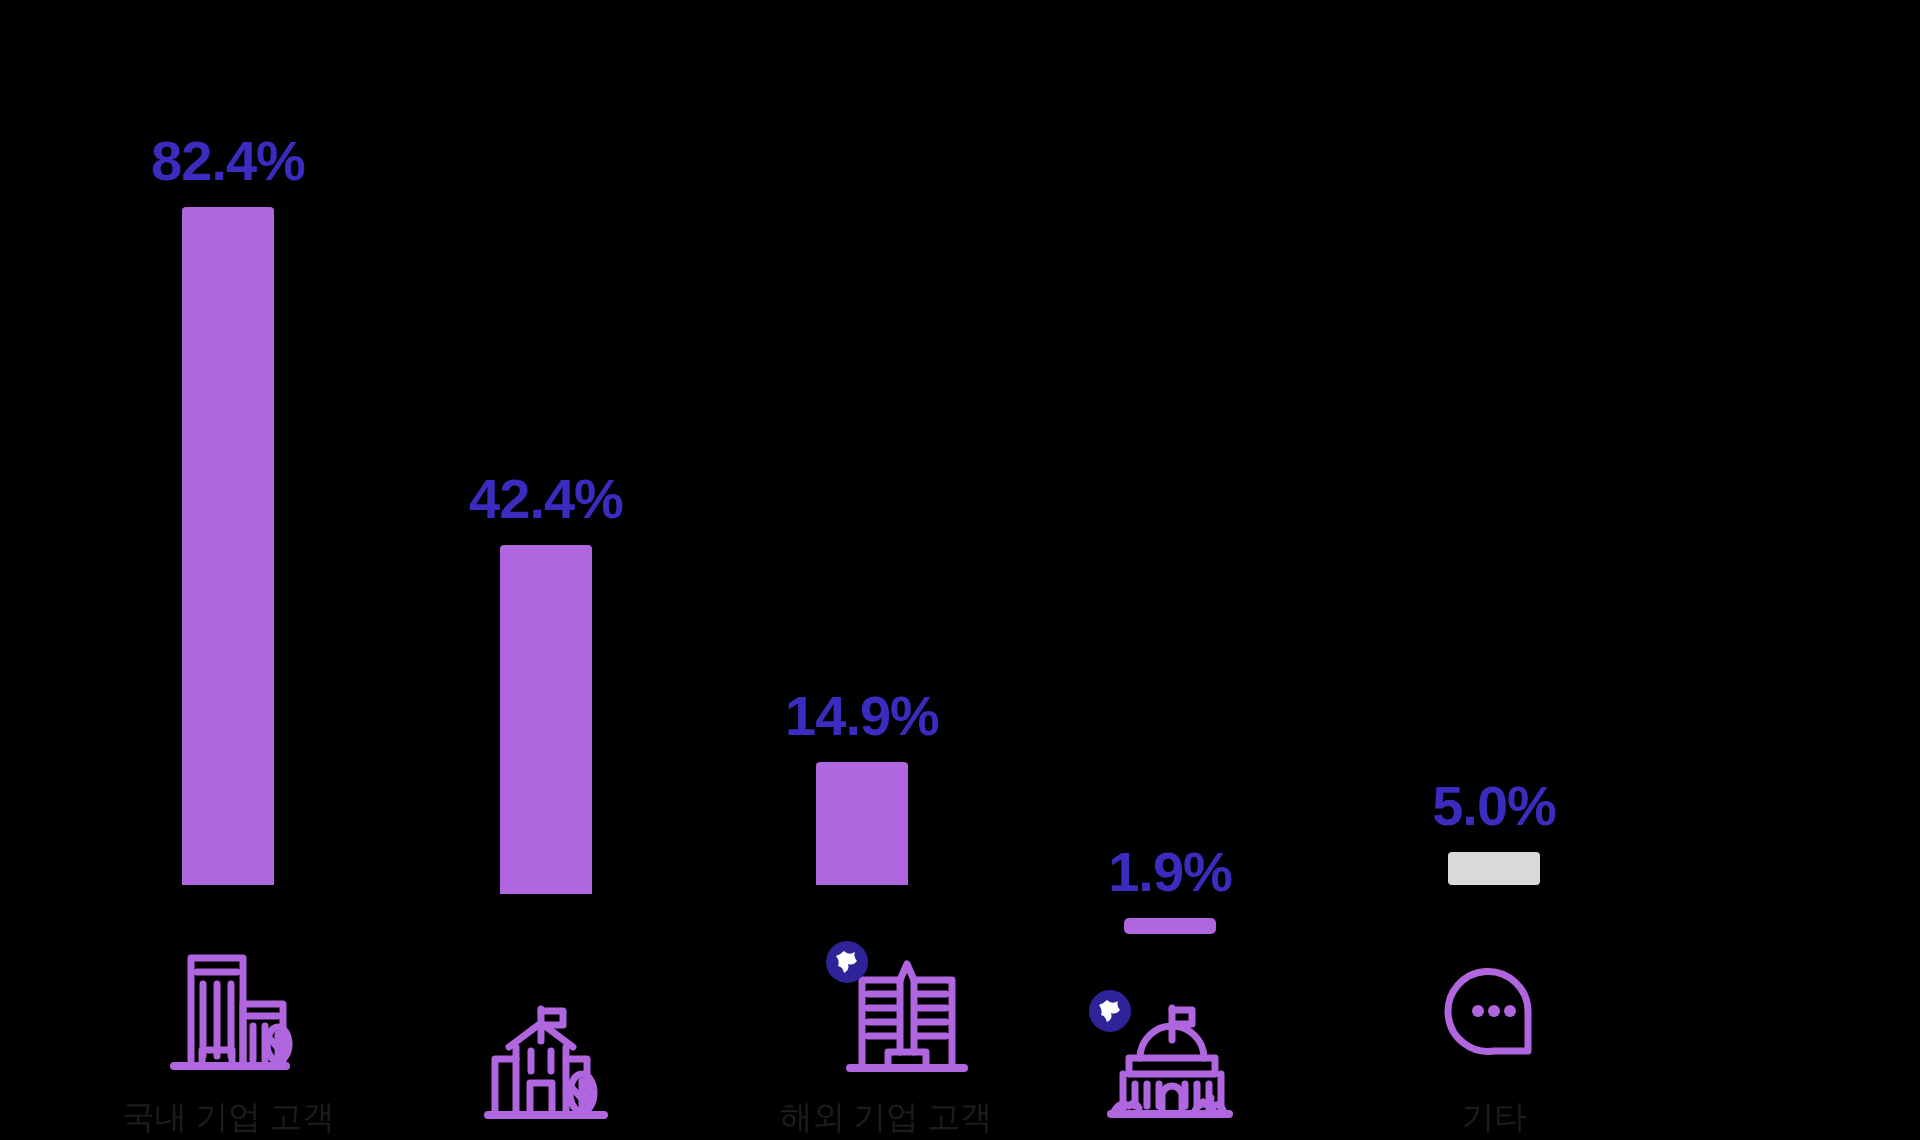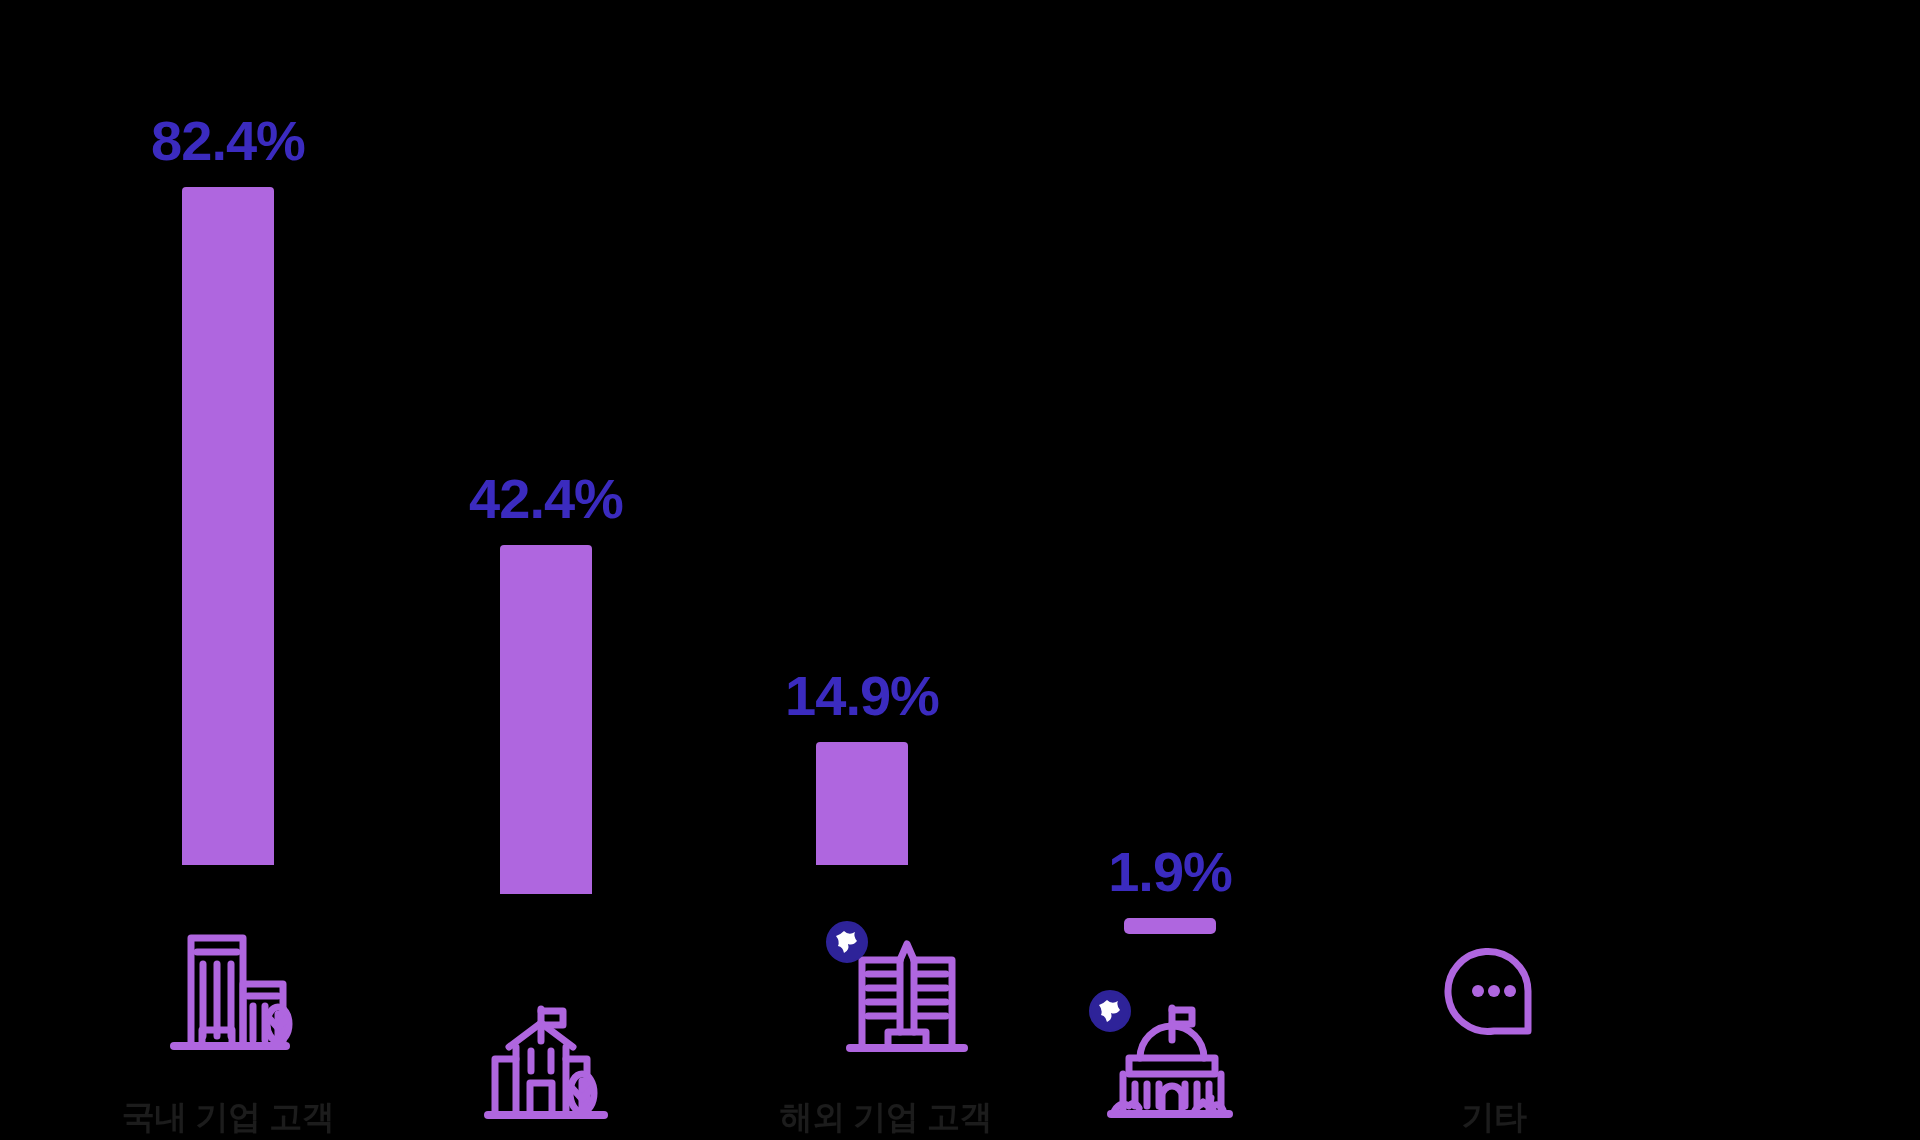--- a/index.html
+++ b/index.html
@@ -82,23 +82,23 @@
   .icon-wrap svg { display: block; overflow: visible; }
 
   .globe-badge {
     position: absolute;
     left: 2px;
     top: 8px;
     width: 46px; height: 46px;
   }
 
   .cat-label {
-    margin-top: 24px;
+    margin-top: 4px;
     font-size: 33px;
-    font-weight: 700;
+    font-weight: 400;
     color: #1C1C1C;
     white-space: nowrap;
     letter-spacing: -0.5px;
   }
 </style>
 </head>
 <body>
 
 <div id="chart-root">
   <div class="bars-row">
@@ -221,20 +221,24 @@
           <path d="M4 118 H122" stroke-width="8"></path>
         </svg>
         <svg class="globe-badge" viewBox="0 0 46 46">
           <circle cx="23" cy="23" r="20" fill="#2E2399" stroke="#2E2399" stroke-width="2"></circle>
           <path d="M12 17 q4 5 2 10 q5 1 6 7 q6 -3 4 -9 q5 2 9 -3 q-4 -5 -2 -9 q-6 4 -11 -1 q-4 4 -8 5 z" fill="#ffffff"></path>
         </svg>
       </div>
     </div>
 
     <div class="bar-group g4">
+      <div class="plot-area">
+        <div class="value-label">5.0%</div>
+        <div class="bar gray" style="height:33px;"></div>
+      </div>
       <div class="icon-wrap">
         <svg width="112" height="112" viewBox="0 0 112 112" fill="none" stroke="#AF66DF" stroke-width="7" stroke-linecap="round" stroke-linejoin="round">
           <path d="M90 56 a40 40 0 1 0 -34 40 h34 z"></path>
           <circle cx="40" cy="56" r="6" fill="#AF66DF" stroke="none"></circle>
           <circle cx="56" cy="56" r="6" fill="#AF66DF" stroke="none"></circle>
           <circle cx="72" cy="56" r="6" fill="#AF66DF" stroke="none"></circle>
         </svg>
       </div>
       <div class="cat-label">기타</div>
     </div>

